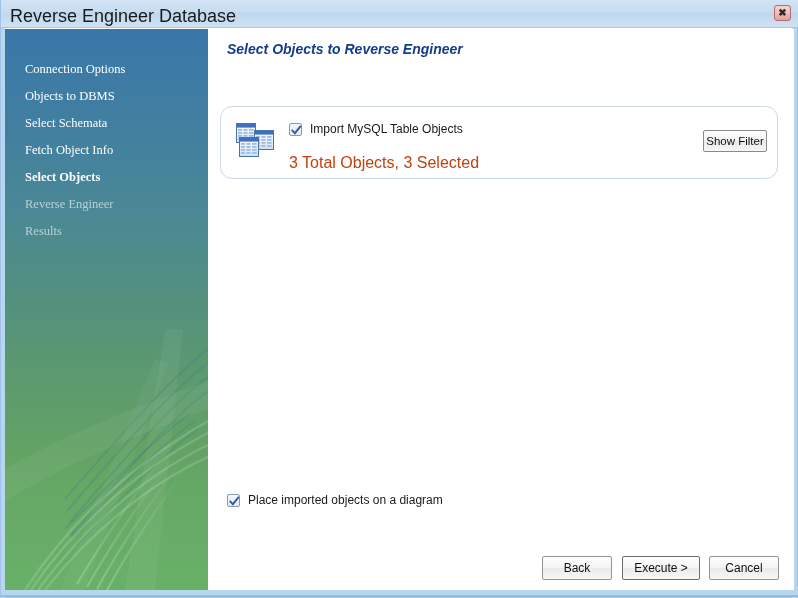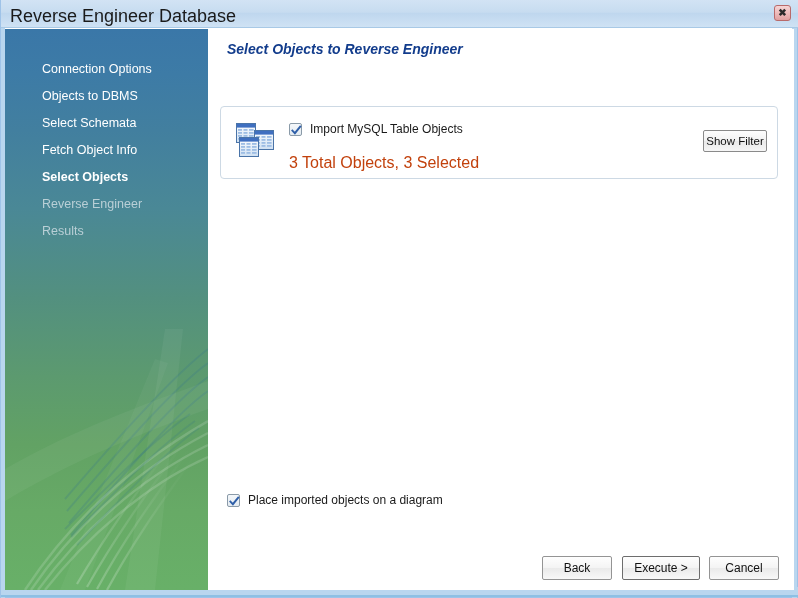--- a/index.html
+++ b/index.html
@@ -100,23 +100,22 @@
     width: 203px;
     height: 561px;
     pointer-events: none;
   }
   .nav-item {
     position: absolute;
     left: 20px;
     font-size: 12.5px;
     white-space: nowrap;
     color: #ffffff;
-    font-family: Liberation Sans, sans-serif;
+    font-family: Liberation Serif, serif;
     cursor: pointer;
-    margin-left: 17px;
   }
   .nav-item.active {
     font-weight: bold;
     color: #ffffff;
   }
   .nav-item.future {
     color: #b9cfd6;
   }
 
   
@@ -142,21 +141,21 @@
 
   
   #objects-panel {
     position: absolute;
     left: 12px;
     top: 77px;
     width: 558px;
     height: 73px;
     box-sizing: border-box;
     border: 1px solid #cdd9e4;
-    border-radius: 4px;
+    border-radius: 12px;
     background: #ffffff;
   }
 
   
   #table-icon {
     position: absolute;
     left: 14px;
     top: 14px;
     width: 40px;
     height: 40px;

